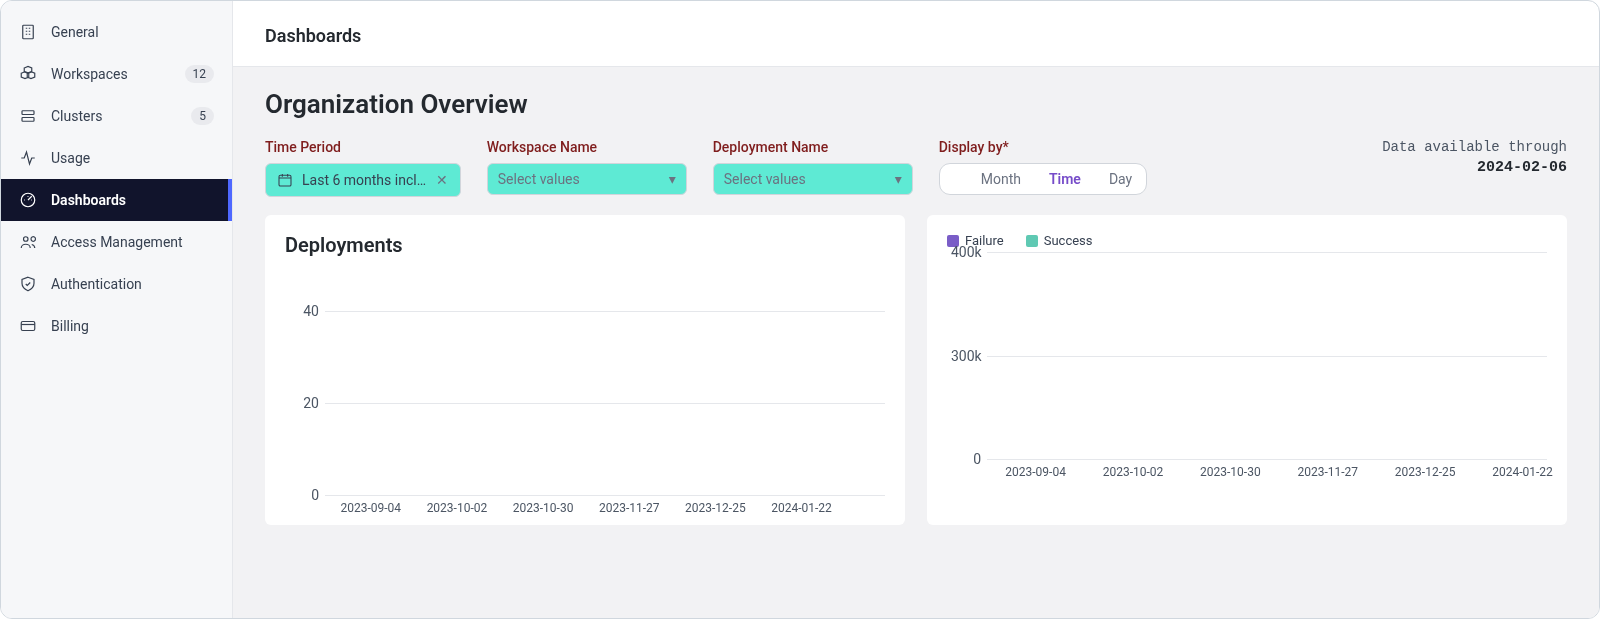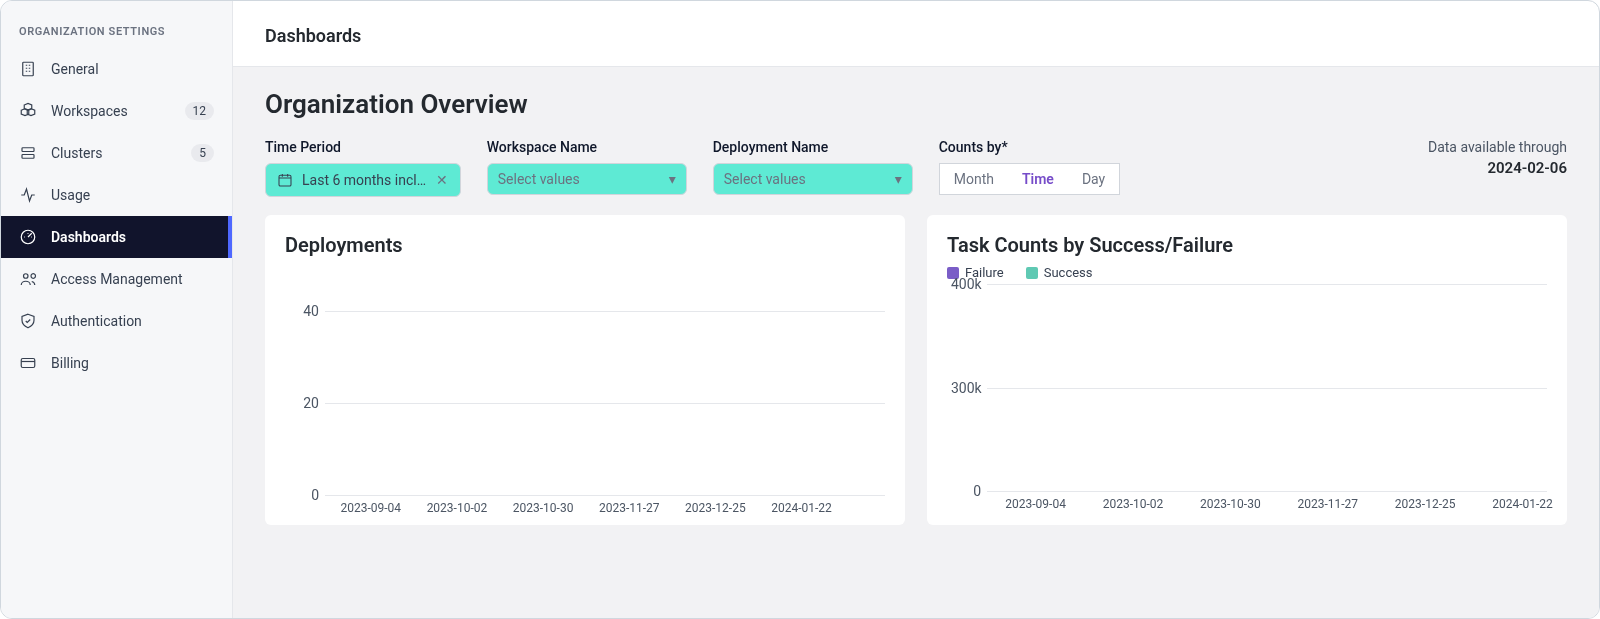--- a/index.html
+++ b/index.html
@@ -13,30 +13,30 @@
 .sidebar-icon { width: 18px; height: 18px; flex: 0 0 18px; display:inline-flex; align-items:center; justify-content:center; }
 .sidebar-icon svg { stroke: currentColor; fill: none; stroke-width: 1.6; }
 .sidebar-label { flex: 1; }
 .badge { background: #e9eaee; color: #374151; border-radius: 999px; font-size: 12px; padding: 2px 8px; }
 .main { flex: 1; display: flex; flex-direction: column; }
 .main-header { padding: 24px 32px 20px; border-bottom: 1px solid #e5e7eb; font-size: 18px; font-weight: 600; }
 .content { flex:1; background:#f2f2f4; padding: 22px 32px; overflow:hidden; }
 .content-title { font-size: 26px; font-weight: 600; margin-bottom: 20px; }
 .filters-row { display: flex; align-items: flex-start; gap: 26px; margin-bottom: 18px; }
 .filter { display:flex; flex-direction:column; gap:8px; }
-.filter-label { font-size: 14px; font-weight: 500; color:#0f172a; }
+.filter-label { font-size: 14px; font-weight: 500; color:#7f1d1d; }
 .select-box { display:flex; align-items:center; gap:8px; background:#5eead4; border:1px solid #d1d5db; border-radius:6px; padding:7px 10px; min-width:200px; font-size:14px; color:#374151; cursor:pointer; }
 .select-placeholder { color:#6b7280; flex:1; }
 .select-box .caret { margin-left:auto; color:#6b7280; }
 .time-box { min-width:195px; }
 .close-x { color:#6b7280; padding:0 2px; }
-.segmented { display:flex; background:#fff; border:1px solid #d1d5db; border-radius:0; overflow:hidden; }
+.segmented { display:flex; background:#fff; border:1px solid #d1d5db; border-radius:11px; overflow:hidden;padding-left:27px; }
 .seg-btn { padding:7px 14px; font-size:14px; color:#6b7280; cursor:pointer; }
 .seg-btn.active { color:#764cc9; font-weight:600; }
-.data-through { margin-left:auto; text-align:right; }
+.data-through { margin-left:auto; text-align:right;font-family:Liberation Mono, monospace; }
 .data-through .lbl { color:#4b5563; font-size:14px; }
 .data-through .val { font-weight:600; font-size:15px; margin-top:4px; }
 .cards { display:flex; gap:22px; }
 .card { background:#fff; border-radius:6px; padding:18px 20px 8px; flex:1; min-width:0; }
 .card-title { font-size:20px; font-weight:600; margin-bottom:8px; }
 .legend { display:flex; gap:22px; font-size:13px; color:#374151; margin-bottom:4px; }
 .legend-item { display:flex; align-items:center; gap:6px; }
 .swatch { width:12px; height:12px; border-radius:2px; }
 .chart-wrap { position:relative; padding-left:40px; }
 .chart-area { position:relative; height:230px; }
@@ -46,21 +46,20 @@
 .bar-col { flex:1; display:flex; flex-direction:column; justify-content:flex-end; align-items:stretch; min-width:0; }
 .bar-seg { width:100%; }
 .x-axis { display:flex; margin-top:6px; font-size:12px; color:#4b5563; position:relative; height:16px; }
 .x-tick { position:absolute; transform:translateX(-10%); white-space:nowrap; }
 </style>
 </head>
 <body>
 
 <div class="app">
   <nav class="sidebar">
-    <div class="sidebar-heading">ORGANIZATION SETTINGS</div>
     <div id="sidebar-items">
         <div class="sidebar-item">
           <span class="sidebar-icon">
             <svg viewBox="0 0 24 24" width="18" height="18">
               <rect x="5" y="3" width="14" height="18" rx="1"></rect>
               <path d="M9 7h2M13 7h2M9 11h2M13 11h2M9 15h2M13 15h2"></path>
             </svg>
           </span>
   <span class="sidebar-label">General</span>
         </div>
@@ -161,21 +160,21 @@
 
         <div class="filter">
           <div class="filter-label">Deployment Name</div>
           <div class="select-box">
             <span class="select-placeholder">Select values</span>
             <span class="caret">▾</span>
           </div>
         </div>
 
         <div class="filter">
-          <div class="filter-label">Counts by*</div>
+          <div class="filter-label">Display by*</div>
           <div class="segmented" id="segmented">
               <div class="seg-btn">Month</div>
               <div class="seg-btn active">Time</div>
               <div class="seg-btn">Day</div>
             </div>
         </div>
 
         <div class="data-through">
           <div class="lbl">Data available through</div>
           <div class="val">2024-02-06</div>
@@ -279,21 +278,20 @@
                 <div class="x-tick" style="left: 19.2308%;">2023-10-02</div>
                 <div class="x-tick" style="left: 34.6154%;">2023-10-30</div>
                 <div class="x-tick" style="left: 50%;">2023-11-27</div>
                 <div class="x-tick" style="left: 65.3846%;">2023-12-25</div>
                 <div class="x-tick" style="left: 80.7692%;">2024-01-22</div>
               </div>
           </div>
         </div>
 
         <div class="card">
-          <div class="card-title">Task Counts by Success/Failure</div>
           <div class="legend" id="chart1-legend">
               <div class="legend-item">
                 <span class="swatch" style="background:#7a5dc7"></span>
                 <span>Failure</span>
               </div>
               <div class="legend-item">
                 <span class="swatch" style="background:#5fc9b3"></span>
                 <span>Success</span>
               </div>
             </div>

